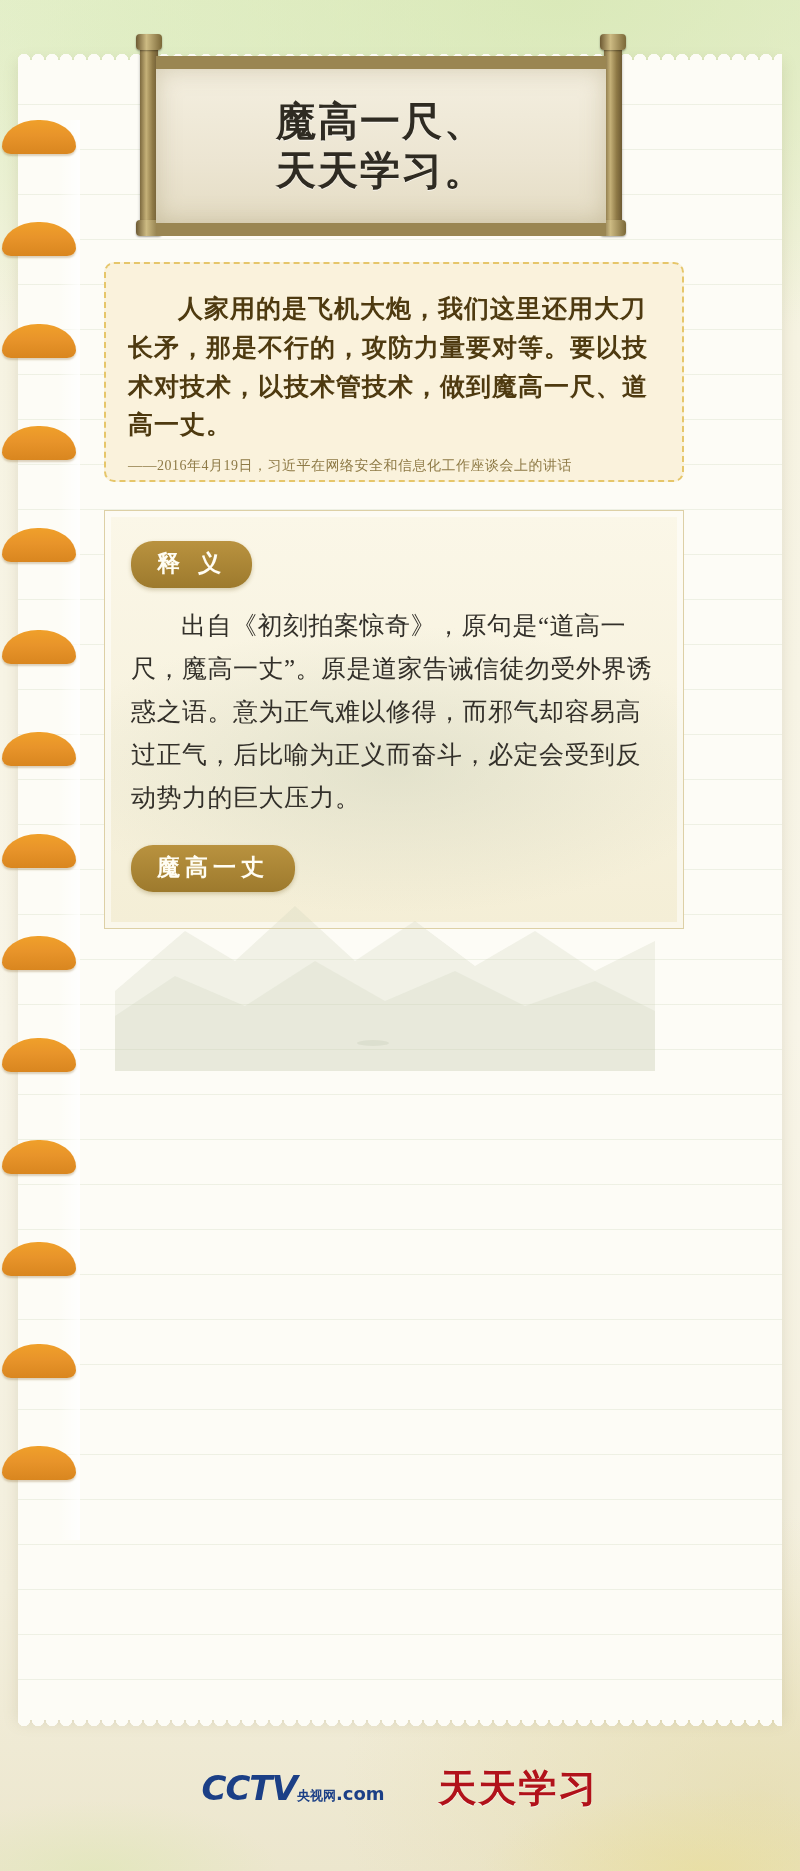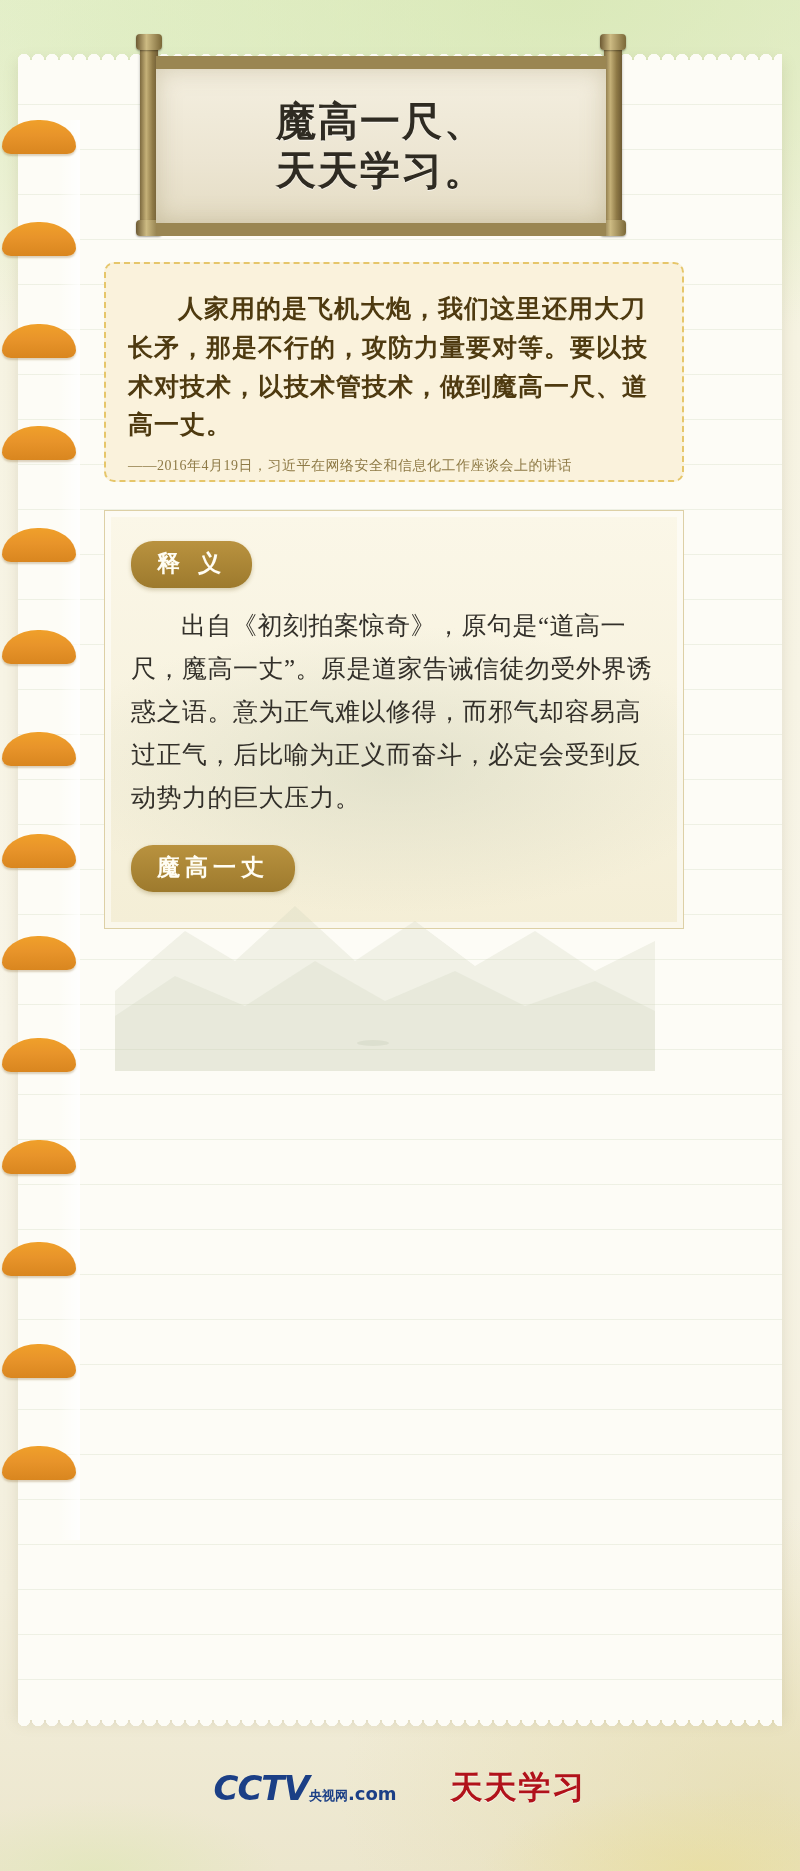--- a/index.html
+++ b/index.html
@@ -255,21 +255,21 @@
     font-family: "Liberation Sans", sans-serif;
     font-weight: bold;
   }
   .cctv-dot {
     font-family: "DejaVu Sans", "Liberation Sans", sans-serif;
     font-size: 18px;
     color: #1b3f86;
     font-weight: bold;
   }
   .brand-cn {
-    font-size: 32px;
+    font-size: 38px;
     font-weight: bold;
     color: #b1121a;
     letter-spacing: 2px;
     font-family: "DejaVu Serif","Liberation Serif",serif;
     text-shadow: 0 1px 0 rgba(255,255,255,.6);
     margin-left: 28px;
   }
   .footer-deco {
     position: absolute;
     left: 0; right: 0; bottom: 0;

